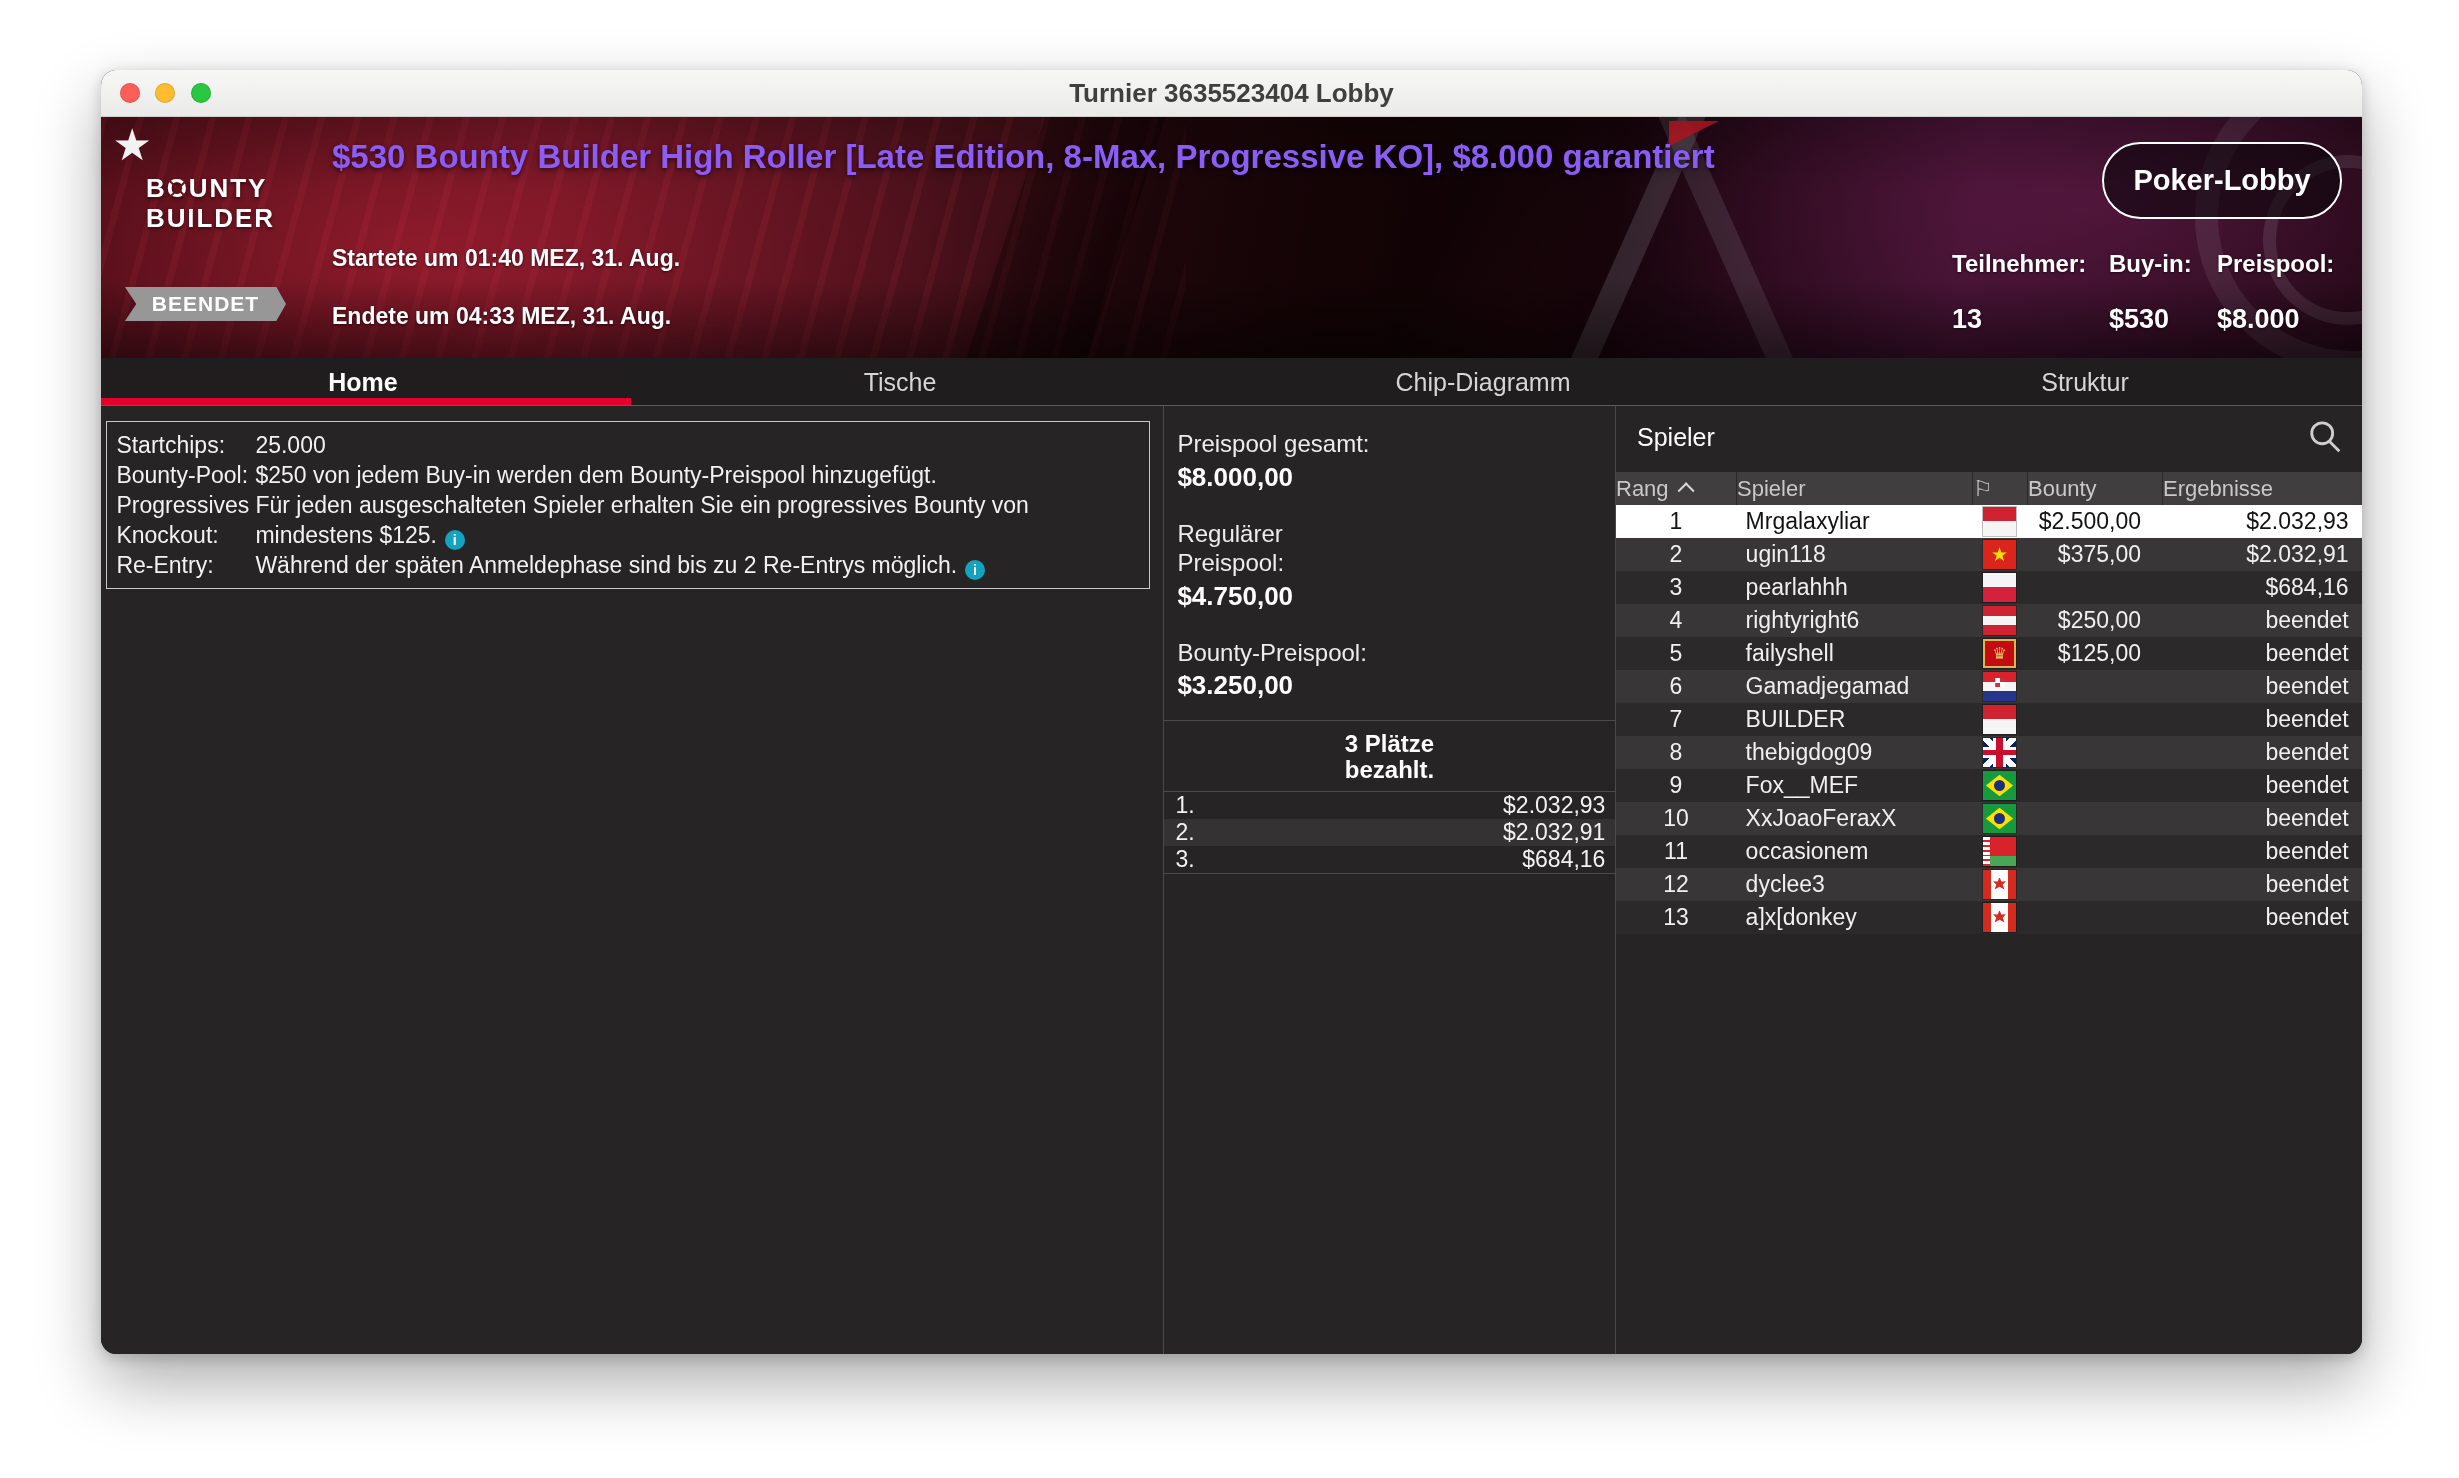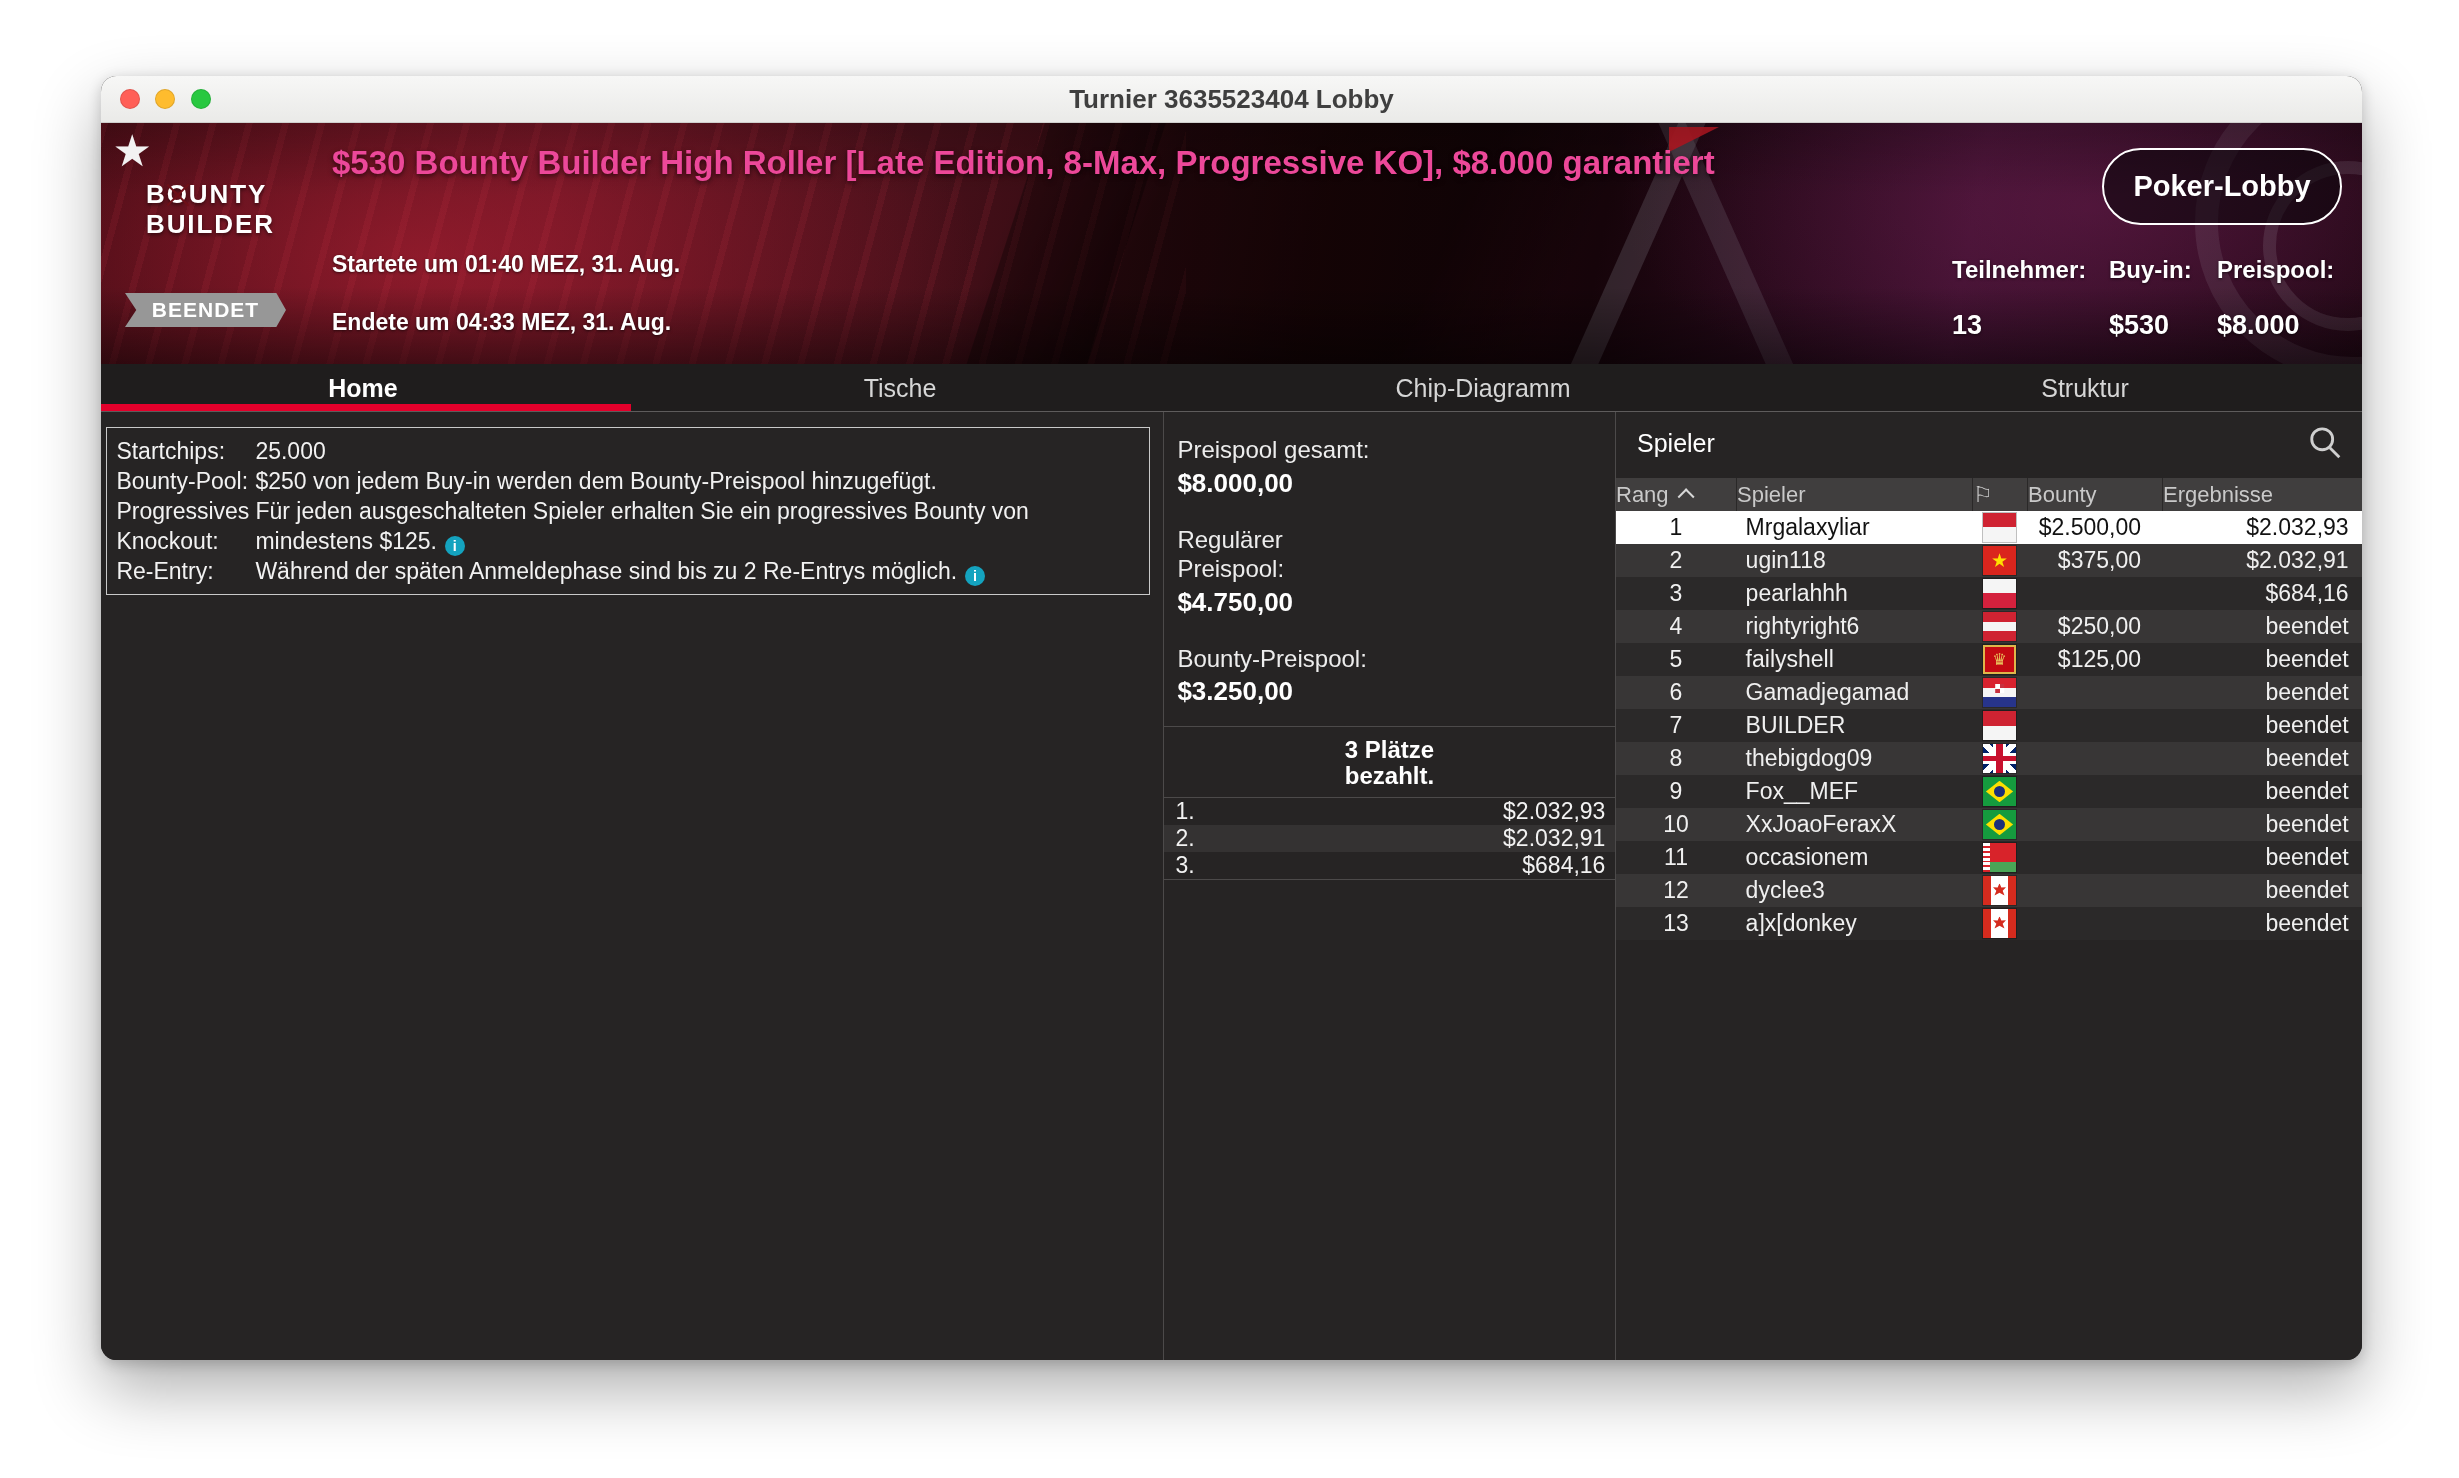--- a/index.html
+++ b/index.html
@@ -1,17 +1,17 @@
 <!DOCTYPE html>
 <html><head>
 <meta charset="utf-8">
 <style>
   html,body{margin:0;padding:0;width:2459px;height:1479px;background:#ffffff;overflow:hidden;
             font-family:"Liberation Sans", sans-serif;}
-  .window{position:absolute;left:101px;top:76px;width:2261px;height:1284px;border-radius:15.4px;
+  .window{position:absolute;left:101px;top:70px;width:2261px;height:1284px;border-radius:15.4px;
           overflow:hidden;box-shadow:0 29px 67px rgba(0,0,0,.32),0 3.8px 13.4px rgba(0,0,0,.18);
           background:#242222;}
   
   .titlebar{position:relative;height:46px;background:linear-gradient(#f7f7f6,#eaeae8);
             border-bottom:1px solid #cfcfcd;}
   .titlebar .title{position:absolute;left:0;right:0;top:0;line-height:46px;text-align:center;
                    font-size:26px;font-weight:700;color:#3f3f3f;}
   .traffic{position:absolute;left:19px;top:13.4px;display:flex;gap:15.4px;}
   .tl{width:20px;height:20px;border-radius:50%;display:inline-block;box-shadow:inset 0 0 0 1px rgba(0,0,0,.12);}
   .tl.red{background:#ff5f57}.tl.yellow{background:#febc2e}.tl.green{background:#28c840}
@@ -35,21 +35,21 @@
   .star{position:absolute;left:11.5px;top:1.9px;font-size:44px;color:#f2f2f2;cursor:pointer;}
   .logo{position:absolute;left:45px;top:56px;color:#fff;font-size:26px;font-weight:800;
         letter-spacing:1.9px;line-height:30px;text-shadow:0 1.9px 3.8px rgba(0,0,0,.5);}
   .logo .o-target{position:relative;display:inline-block;}
   .logo .o-target::before,.logo .o-target::after{content:"";position:absolute;left:-3.8px;right:-3.8px;top:50%;
         height:1.9px;background:#6e1018;}
   .logo .o-target::before{transform:rotate(45deg)}.logo .o-target::after{transform:rotate(-45deg)}
   .badge{position:absolute;left:24px;top:170px;width:161px;height:34px;background:#979797;
          color:#fff;font-size:21px;font-weight:700;text-align:center;line-height:34px;letter-spacing:1px;
          clip-path:polygon(0 0,94% 0,100% 50%,94% 100%,0 100%,7% 50%);}
-  .banner-title{position:absolute;left:231px;top:21px;font-size:33px;font-weight:700;color:#ec4899;
+  .banner-title{position:absolute;left:231px;top:21px;font-size:33px;font-weight:700;color:#8b5cf6;
                 text-shadow:0 1.9px 4.8px rgba(0,0,0,.6);white-space:nowrap;}
   .btime{position:absolute;left:231px;font-size:23px;font-weight:700;color:#fff;text-shadow:0 1px 2.9px rgba(0,0,0,.6);}
   .btime.start{top:128px}.btime.end{top:186px}
   .lobby-btn{position:absolute;left:2001px;top:25px;width:240px;height:77px;border-radius:40px;
              background:rgba(8,6,9,.55);border:2.9px solid #fff;color:#fff;font-size:29px;font-weight:700;
              font-family:"Liberation Sans",sans-serif;cursor:pointer;}
   .stats{position:absolute;left:1851px;top:133px;display:flex;color:#fff;text-shadow:0 1px 2.9px rgba(0,0,0,.6);}
   .stat{display:flex;flex-direction:column;}
   .stat .sl{font-size:24px;font-weight:700;}
   .stat .sv{font-size:27px;font-weight:700;margin-top:26px;}

